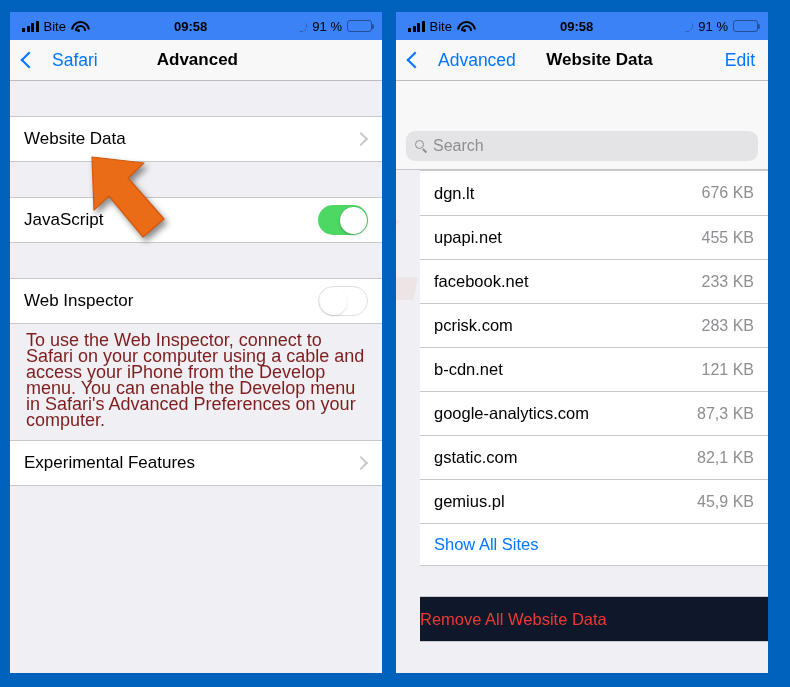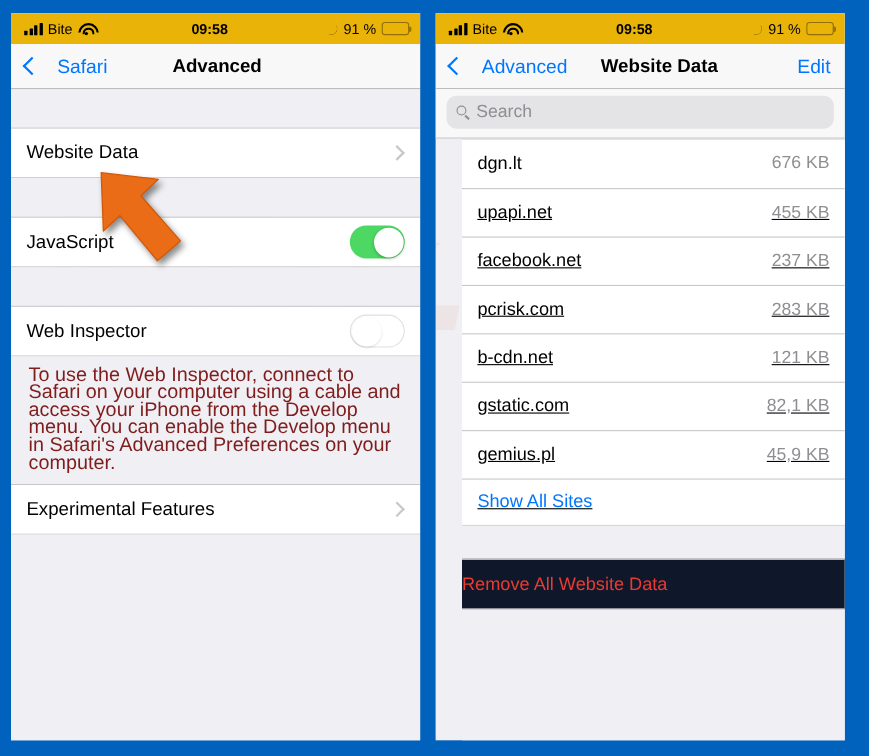--- a/index.html
+++ b/index.html
@@ -63,21 +63,21 @@
     background: rgba(120,140,190,0.055);
     z-index: 0;
     pointer-events: none;
   }
 
   
   .statusbar {
     position: relative;
     z-index: 2;
     height: 28px;
-    background: #eab308;
+    background: #3b82f6;
     display: flex;
     align-items: center;
     padding: 0 10px 0 12px;
     box-sizing: border-box;
     font-size: 13px;
     color: #000;
   }
   .sb-left { display: flex; align-items: center; gap: 5px; flex: 0 0 auto; }
   .sb-center { flex: 1; text-align: center; font-weight: bold; font-size: 13px; letter-spacing: 0px; }
   .sb-right { display: flex; align-items: center; gap: 5px; flex: 0 0 auto; }
@@ -275,20 +275,21 @@
   }
   .searchbar {
     height: 30px;
     background: #E4E4E6;
     border-radius: 9px;
     display: flex;
     align-items: center;
     padding: 0 9px;
     gap: 6px;
     cursor: text;
+    margin-top: 44px;
   }
   .mag {
     position: relative;
     width: 12px; height: 12px;
     flex: 0 0 auto;
   }
   .mag::before {
     content: "";
     position: absolute; left: 0; top: 0;
     width: 9px; height: 9px;
@@ -312,21 +313,21 @@
   .datarow {
     display: flex;
     align-items: center;
     height: 44px;
     padding: 0 14px;
     background: #FFFFFF;
     box-sizing: border-box;
     cursor: pointer;
   }
   .datarow + .datarow,
-  .linkrow { border-top: 0.5px solid #C8C7CC; text-decoration: underline; }
+  .linkrow { border-top: 0.5px solid #C8C7CC; }
   .site {
     flex: 1;
     font-size: 16.5px;
     color: #000;
   }
   .size {
     font-size: 16px;
     color: #8E8E93;
   }
   .linkrow {
@@ -503,31 +504,35 @@
           <div class="datarow">
             <span class="site">dgn.lt</span>
             <span class="size">676 KB</span>
           </div>
           <div class="datarow">
             <span class="site">upapi.net</span>
             <span class="size">455 KB</span>
           </div>
           <div class="datarow">
             <span class="site">facebook.net</span>
-            <span class="size">237 KB</span>
+            <span class="size">233 KB</span>
           </div>
           <div class="datarow">
             <span class="site">pcrisk.com</span>
             <span class="size">283 KB</span>
           </div>
           <div class="datarow">
             <span class="site">b-cdn.net</span>
             <span class="size">121 KB</span>
           </div>
           <div class="datarow">
+            <span class="site">google-analytics.com</span>
+            <span class="size">87,3 KB</span>
+          </div>
+          <div class="datarow">
             <span class="site">gstatic.com</span>
             <span class="size">82,1 KB</span>
           </div>
           <div class="datarow">
             <span class="site">gemius.pl</span>
             <span class="size">45,9 KB</span>
           </div>
           <div class="linkrow">
             <span class="link">Show All Sites</span>
           </div>

